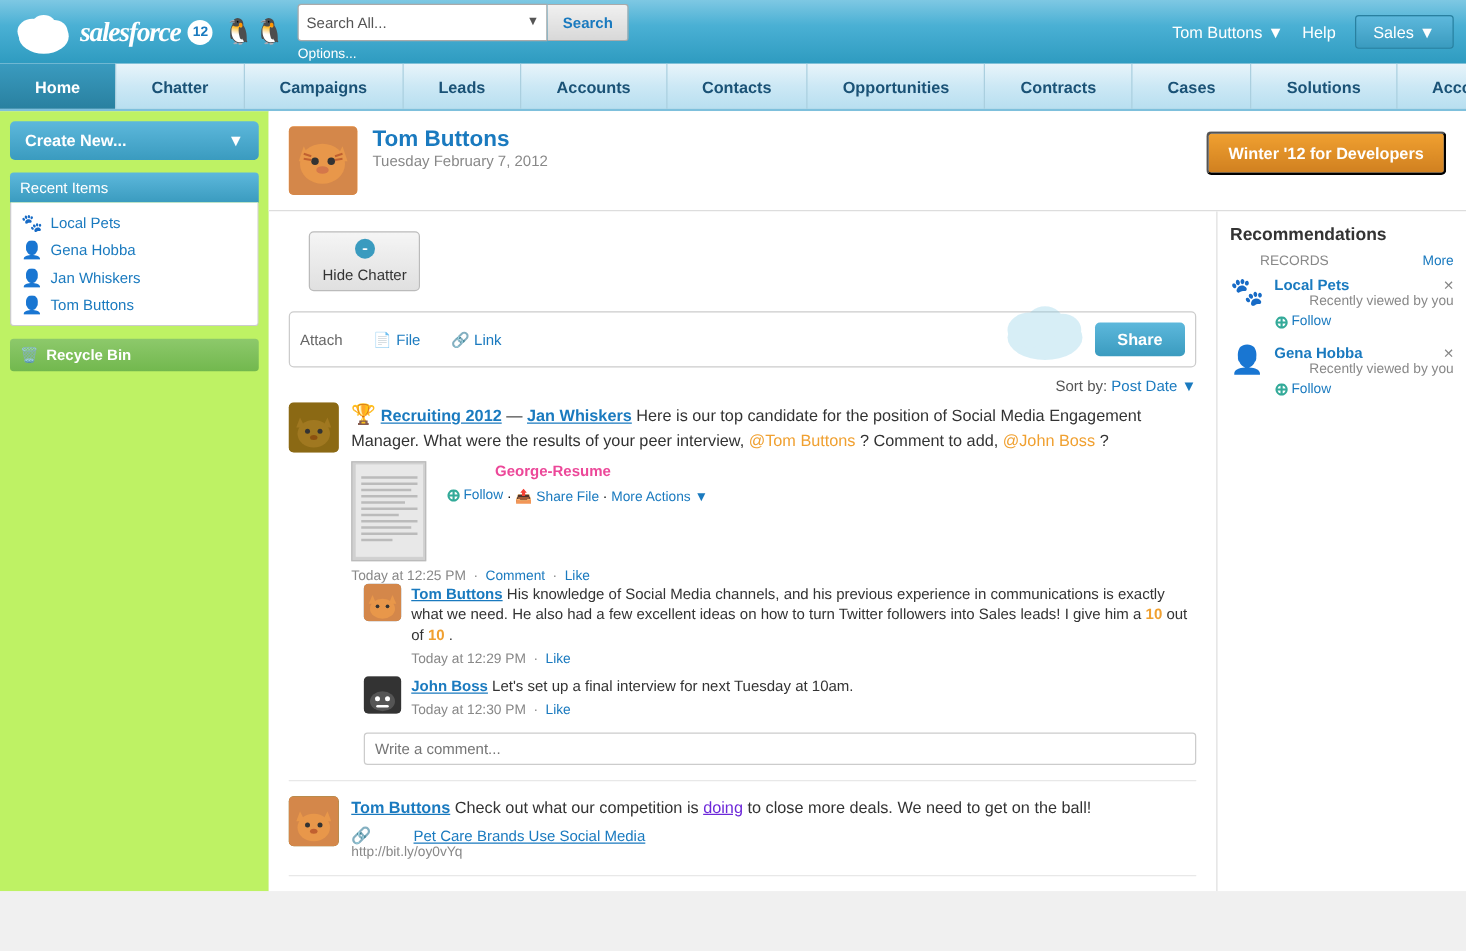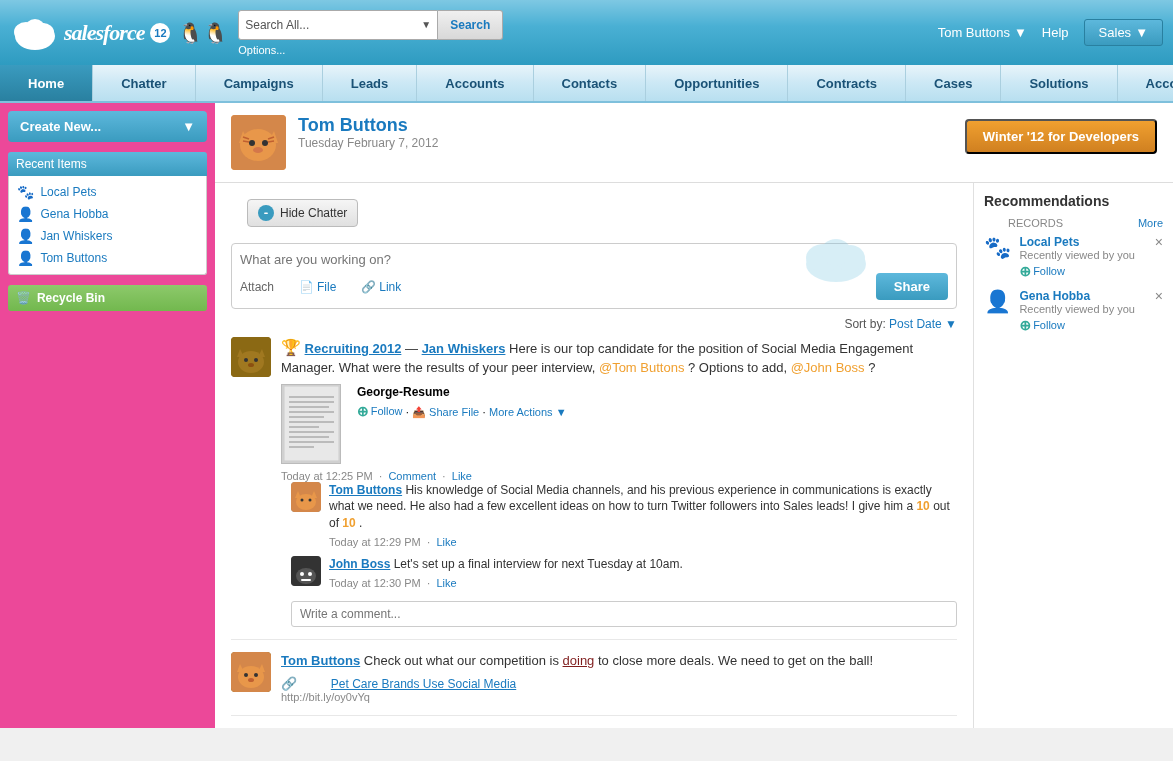--- a/index.html
+++ b/index.html
@@ -1,21 +1,21 @@
 <!DOCTYPE html>
 <html><head>
   <meta charset="utf-8">
   <style>
     * { box-sizing: border-box; margin: 0; padding: 0; }
     body { font-family: Arial, sans-serif; font-size: 13px; background: #f0f0f0; }
 
     
     .top-header {
       background: linear-gradient(180deg, #7ec8e3 0%, #4ab0d4 40%, #2e9bc0 100%);
-      height: 65px;
+      height: 51px;
       display: flex;
       align-items: center;
       padding: 0 10px;
       gap: 10px;
     }
     .logo-area {
       display: flex;
       align-items: center;
       gap: 4px;
       min-width: 180px;
@@ -155,21 +155,21 @@
     .main-content {
       display: flex;
       gap: 0;
       padding: 0;
     }
 
     
     .sidebar {
       width: 215px;
       min-width: 215px;
-      background: #ec4899;
+      background: #bef264;
       padding: 8px;
     }
     .create-new-btn {
       background: linear-gradient(180deg, #5db8dc, #3a9bbf);
       color: white;
       width: 100%;
       border: none;
       border-radius: 4px;
       padding: 8px 12px;
       font-size: 13px;
@@ -272,20 +272,21 @@
       gap: 6px;
       background: linear-gradient(180deg, #f5f5f5, #e0e0e0);
       border: 1px solid #bbb;
       border-radius: 4px;
       padding: 5px 10px;
       font-size: 12px;
       cursor: pointer;
       margin: 8px 16px;
       color: #333;
       width: fit-content;
+      flex-direction: column;
     }
     .hide-chatter-icon {
       width: 16px;
       height: 16px;
       background: #3a9bbf;
       border-radius: 50%;
       display: flex;
       align-items: center;
       justify-content: center;
       color: white;
@@ -390,21 +391,21 @@
       background: #d0d0d0;
       border: 1px solid #bbb;
       display: flex;
       align-items: center;
       justify-content: center;
       float: left;
       margin-right: 8px;
       font-size: 10px;
       color: #888;
     }
-    .attachment-name { color: #000000; font-size: 12px; font-weight: bold; text-decoration: none; }
+    .attachment-name { color: #ec4899; font-size: 12px; font-weight: bold; text-decoration: none; margin-left: 39px; }
     .attachment-actions { font-size: 11px; margin-top: 4px; }
     .attachment-action-link { color: #1a7abf; text-decoration: none; }
     .follow-btn {
       color: #1a7abf;
       font-size: 11px;
       text-decoration: none;
       display: inline-flex;
       align-items: center;
       gap: 2px;
     }
@@ -465,21 +466,21 @@
       display: flex;
       gap: 8px;
       margin-bottom: 10px;
       position: relative;
     }
     .rec-icon {
       font-size: 22px;
     }
     .rec-info { flex: 1; }
     .rec-name { color: #1a7abf; font-size: 12px; font-weight: bold; text-decoration: none; display: block; }
-    .rec-sub { color: #888; font-size: 11px; }
+    .rec-sub { color: #888; font-size: 11px; text-align: right; }
     .rec-close {
       position: absolute;
       right: 0;
       top: 0;
       color: #888;
       font-size: 14px;
       cursor: pointer;
       line-height: 1;
     }
     .rec-follow { color: #1a7abf; font-size: 11px; display: flex; align-items: center; gap: 2px; margin-top: 2px; }
@@ -619,21 +620,20 @@
                 <rect x="3" y="4.5" width="4" height="1.5" fill="white" rx="1"></rect>
               </svg>
             </div>
             <span>Hide Chatter</span>
           </button>
         </div>
 
         <div class="chatter-area">
 
           <div class="chatter-input-area">
-            <input class="chatter-input" type="text" placeholder="What are you working on?" style="">
             <div class="chatter-actions">
               <div class="chatter-actions-left">
                 <span class="attach-label">Attach</span>
                 <a href="#" class="attach-link">
                   <span>📄</span>
                   <span>File</span>
                 </a>
                 <a href="#" class="attach-link">
                   <span>🔗</span>
                   <span>Link</span>
@@ -668,21 +668,21 @@
               </svg>
             </div>
             <div class="post-content">
               <div class="post-text">
                 <span style="font-size:16px;">🏆</span>
                 <a href="#" class="post-group">Recruiting 2012</a>
                 <span> — </span>
                 <a href="#" class="post-author">Jan Whiskers</a>
                 <span> Here is our top candidate for the position of Social Media Engagement Manager. What were the results of your peer interview, </span>
                 <span class="mention">@Tom Buttons</span>
-                <span>? Options to add, </span>
+                <span>? Comment to add, </span>
                 <span class="mention">@John Boss</span>
                 <span>?</span>
               </div>
 
               <div style="display:flex; gap:8px; margin: 6px 0;">
                 <div class="attachment-thumb">
                   <svg width="55" height="75" viewBox="0 0 55 75">
                     <rect width="55" height="75" fill="#e8e8e8" stroke="#ccc"></rect>
                     <rect x="5" y="10" width="45" height="2" fill="#bbb"></rect>
                     <rect x="5" y="15" width="45" height="2" fill="#bbb"></rect>
@@ -790,21 +790,21 @@
                 <polygon points="31,12 27,20 34,20" fill="#e8974a"></polygon>
                 <circle cx="15" cy="23" r="2" fill="#333"></circle>
                 <circle cx="25" cy="23" r="2" fill="#333"></circle>
                 <ellipse cx="20" cy="28" rx="3" ry="2" fill="#c06030"></ellipse>
               </svg>
             </div>
             <div class="post-content">
               <div class="post-text">
                 <a href="#" class="post-author">Tom Buttons</a>
                 <span> Check out what our competition is </span>
-                <a href="#" style="color:#7f1d1d;">doing</a>
+                <a href="#" style="color:#6d28d9;">doing</a>
                 <span> to close more deals. We need to get on the ball!</span>
               </div>
               <div>
                 <span>🔗</span>
                 <a href="#" style="color:#1a7abf; font-size:12px;padding-left:30px;">Pet Care Brands Use Social Media</a>
                 <div style="color:#888; font-size:11px;">http://bit.ly/oy0vYq</div>
               </div>
             </div>
           </div>
 

